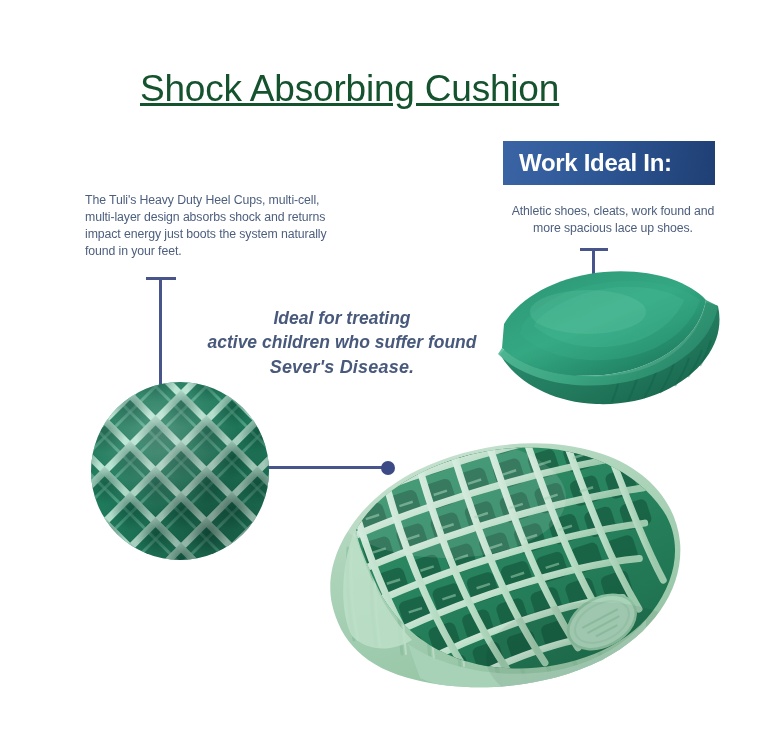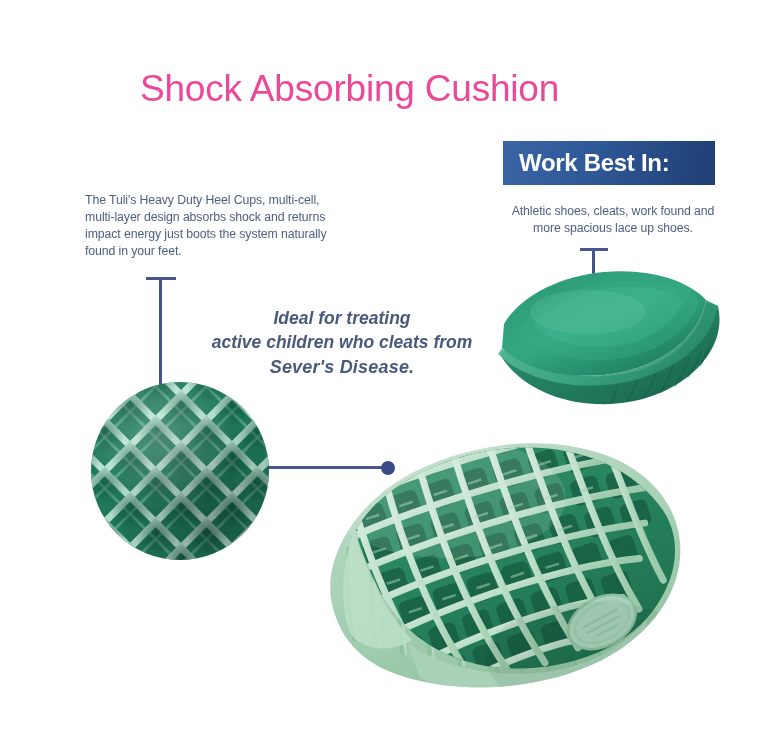--- a/index.html
+++ b/index.html
@@ -15,25 +15,26 @@
     overflow: hidden;
     font-family: "Liberation Sans", sans-serif;
   }
 
   
   .headline {
     position: absolute;
     left: 62px;
     top: 66px;
     width: 540px;
-    color: #ec4899;
+    color: #14532d;
     font-size: 37px;
     font-weight: 400;
     line-height: 1.26;
     letter-spacing: -0.2px;
+    text-decoration: underline;
   }
   .headline .line1 { display: block; padding-left: 78px; }
   .headline .line2 { display: block; padding-left: 0px; }
 
   
   .feature-block {
     position: absolute;
     left: 85px;
     top: 192px;
     width: 252px;
@@ -194,26 +195,26 @@
 
   <div class="feature-block">
     <p class="feature-body">The Tuli's Heavy Duty Heel Cups, multi-cell, multi-layer design absorbs shock and returns impact energy just boots the system naturally found in your feet.</p>
   </div>
 
   <div class="leader-cap" id="leader-left-cap"></div>
   <div class="leader" id="leader-left-stem"></div>
 
   <div class="callout">
     <span class="c1">Ideal for treating</span>
-    <span class="c2">active children who cleats from</span>
+    <span class="c2">active children who suffer found</span>
     <span class="c3">Sever's Disease.</span>
   </div>
 
   <div class="wbi-box">
-    <span class="wbi-label">Work Best In:</span>
+    <span class="wbi-label">Work Ideal In:</span>
   </div>
   <div class="wbi-text">Athletic shoes, cleats, work found and more spacious lace up shoes.</div>
 
   <div class="leader-cap" id="leader-wbi-cap"></div>
   <div class="leader" id="leader-wbi-stem"></div>
   <div class="leader-dot" id="leader-wbi-dot"></div>
 
   <div class="heelcup">
     <svg class="hc-svg" viewBox="0 0 248 150" xmlns="http://www.w3.org/2000/svg" aria-hidden="true">
       <defs>

